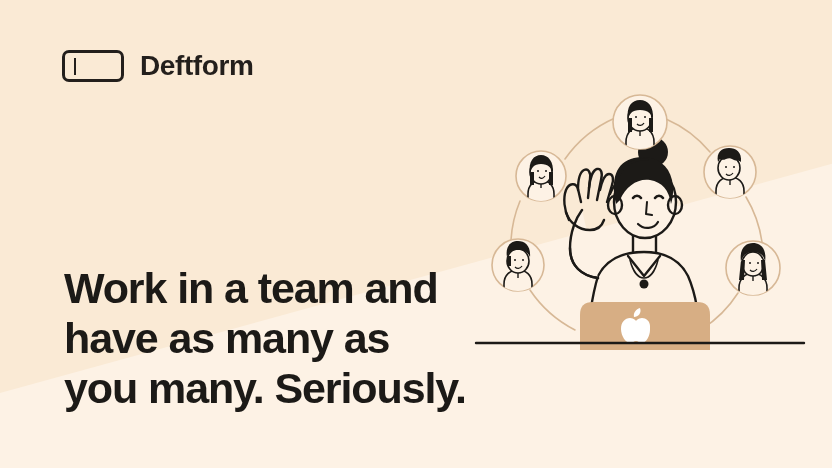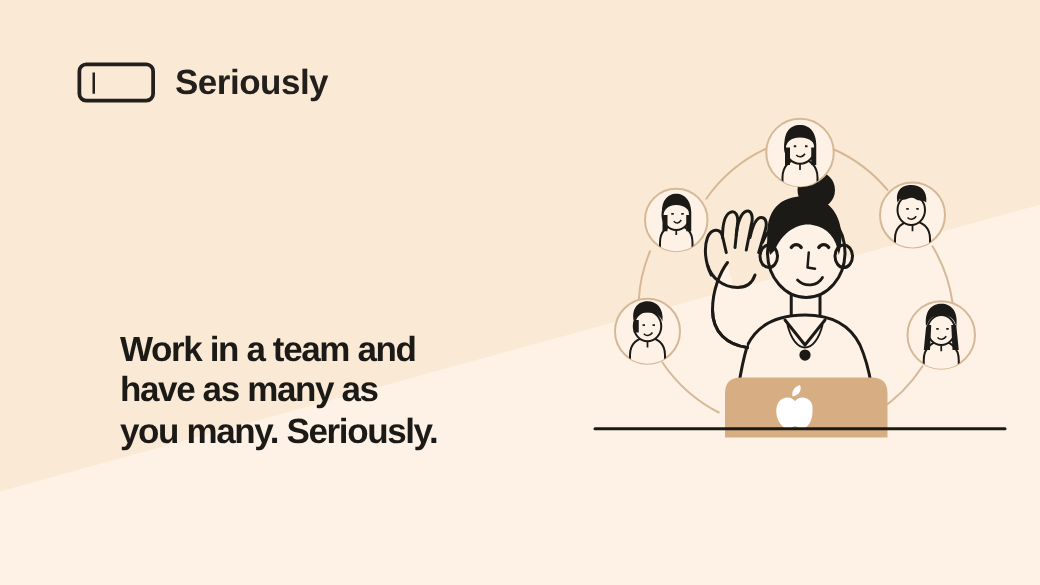--- a/index.html
+++ b/index.html
@@ -39,43 +39,43 @@
   }
   #logo-text {
     font-size:28px; font-weight:700; color:#231f1c;
     letter-spacing:-0.4px; line-height:1;
   }
 
   
   #headline {
     position:absolute; left:64px; top:264px;
     width:420px;
-    font-size:28px; font-weight:700; color:#1c1a17;
-    line-height:1.16; letter-spacing:-1.1px;margin-left:32px;
+    font-size:43px; font-weight:700; color:#1c1a17;
+    line-height:1.16; letter-spacing:-1.1px;
   }
 
   
   #illustration {
     position:absolute; left:470px; top:80px;
     width:340px; height:300px;
   }
   #illustration svg { display:block; width:100%; height:100%; }
 </style>
 </head>
 <body>
 
 <div id="page">
 
   <div id="bg-wedge"></div>
 
   <div id="logo">
     <span id="logo-mark">
       <span id="logo-caret"></span>
     </span>
-    <span id="logo-text">Seriously</span>
+    <span id="logo-text">Deftform</span>
   </div>
 
   <h1 id="headline">
     <span>Work in a team and</span><br>
     <span>have as many as</span><br>
     <span>you many. Seriously.</span>
   </h1>
 
   <div id="illustration">
     <svg viewBox="0 0 340 300" xmlns="http://www.w3.org/2000/svg">

